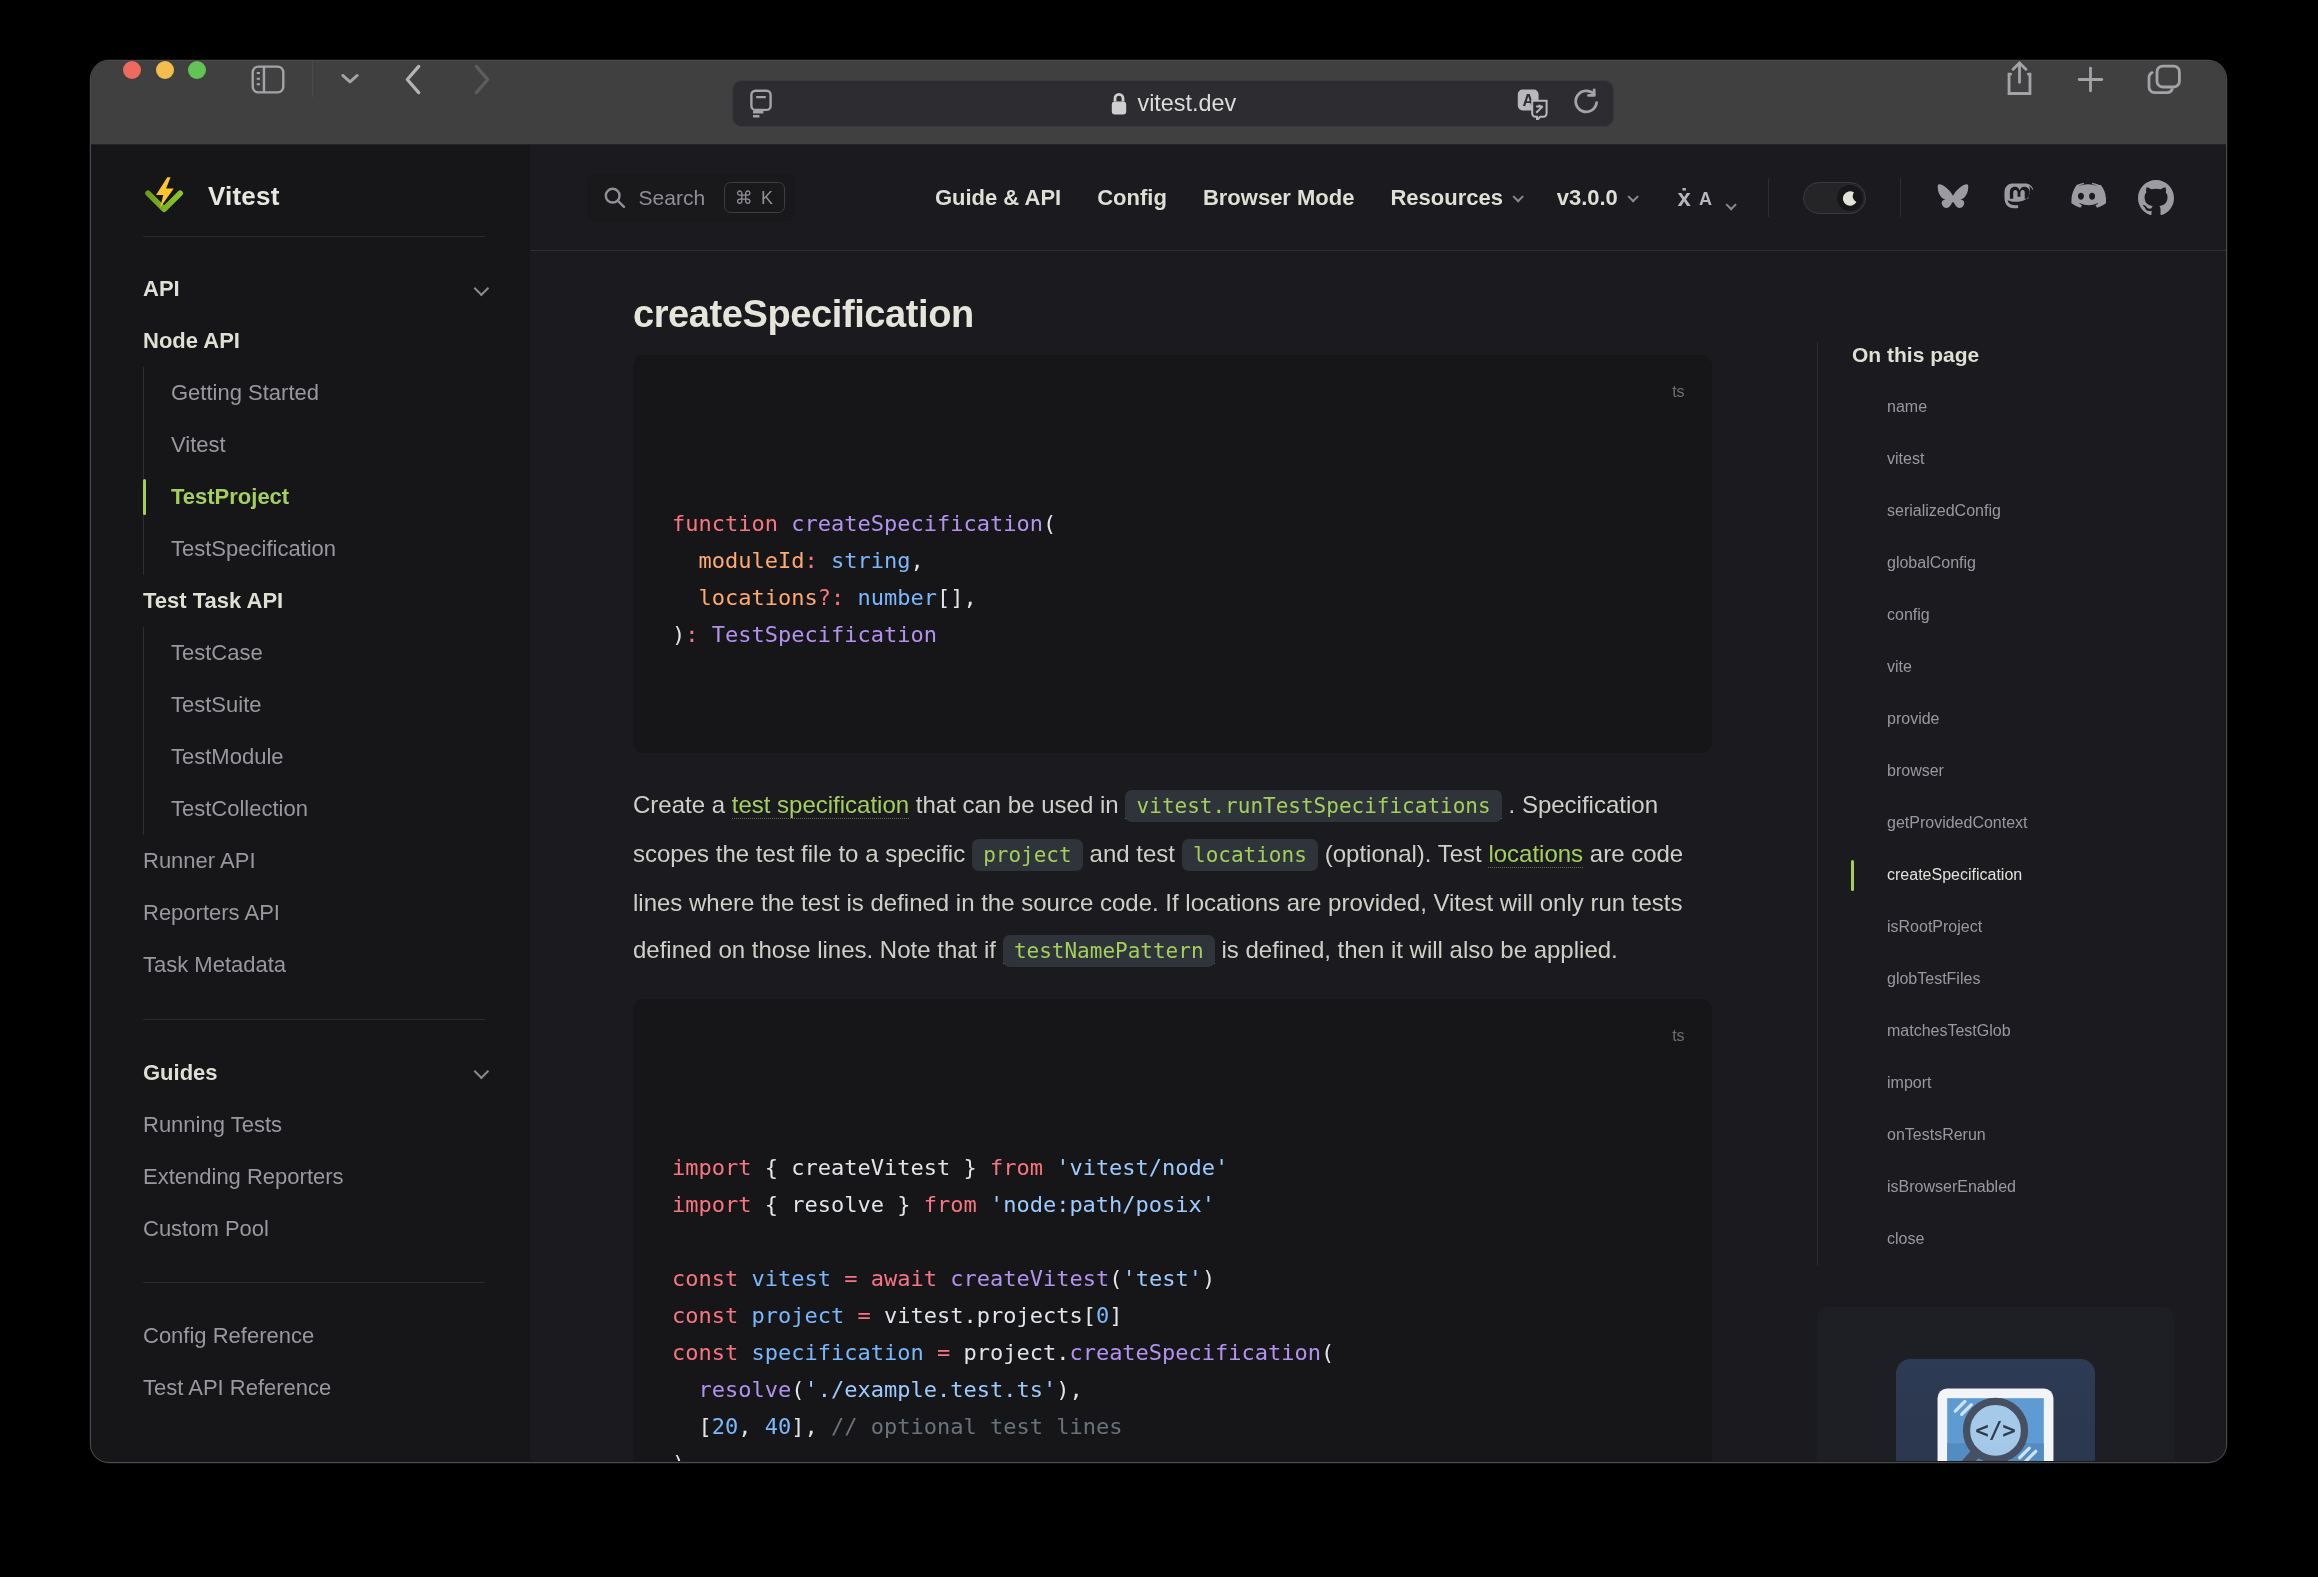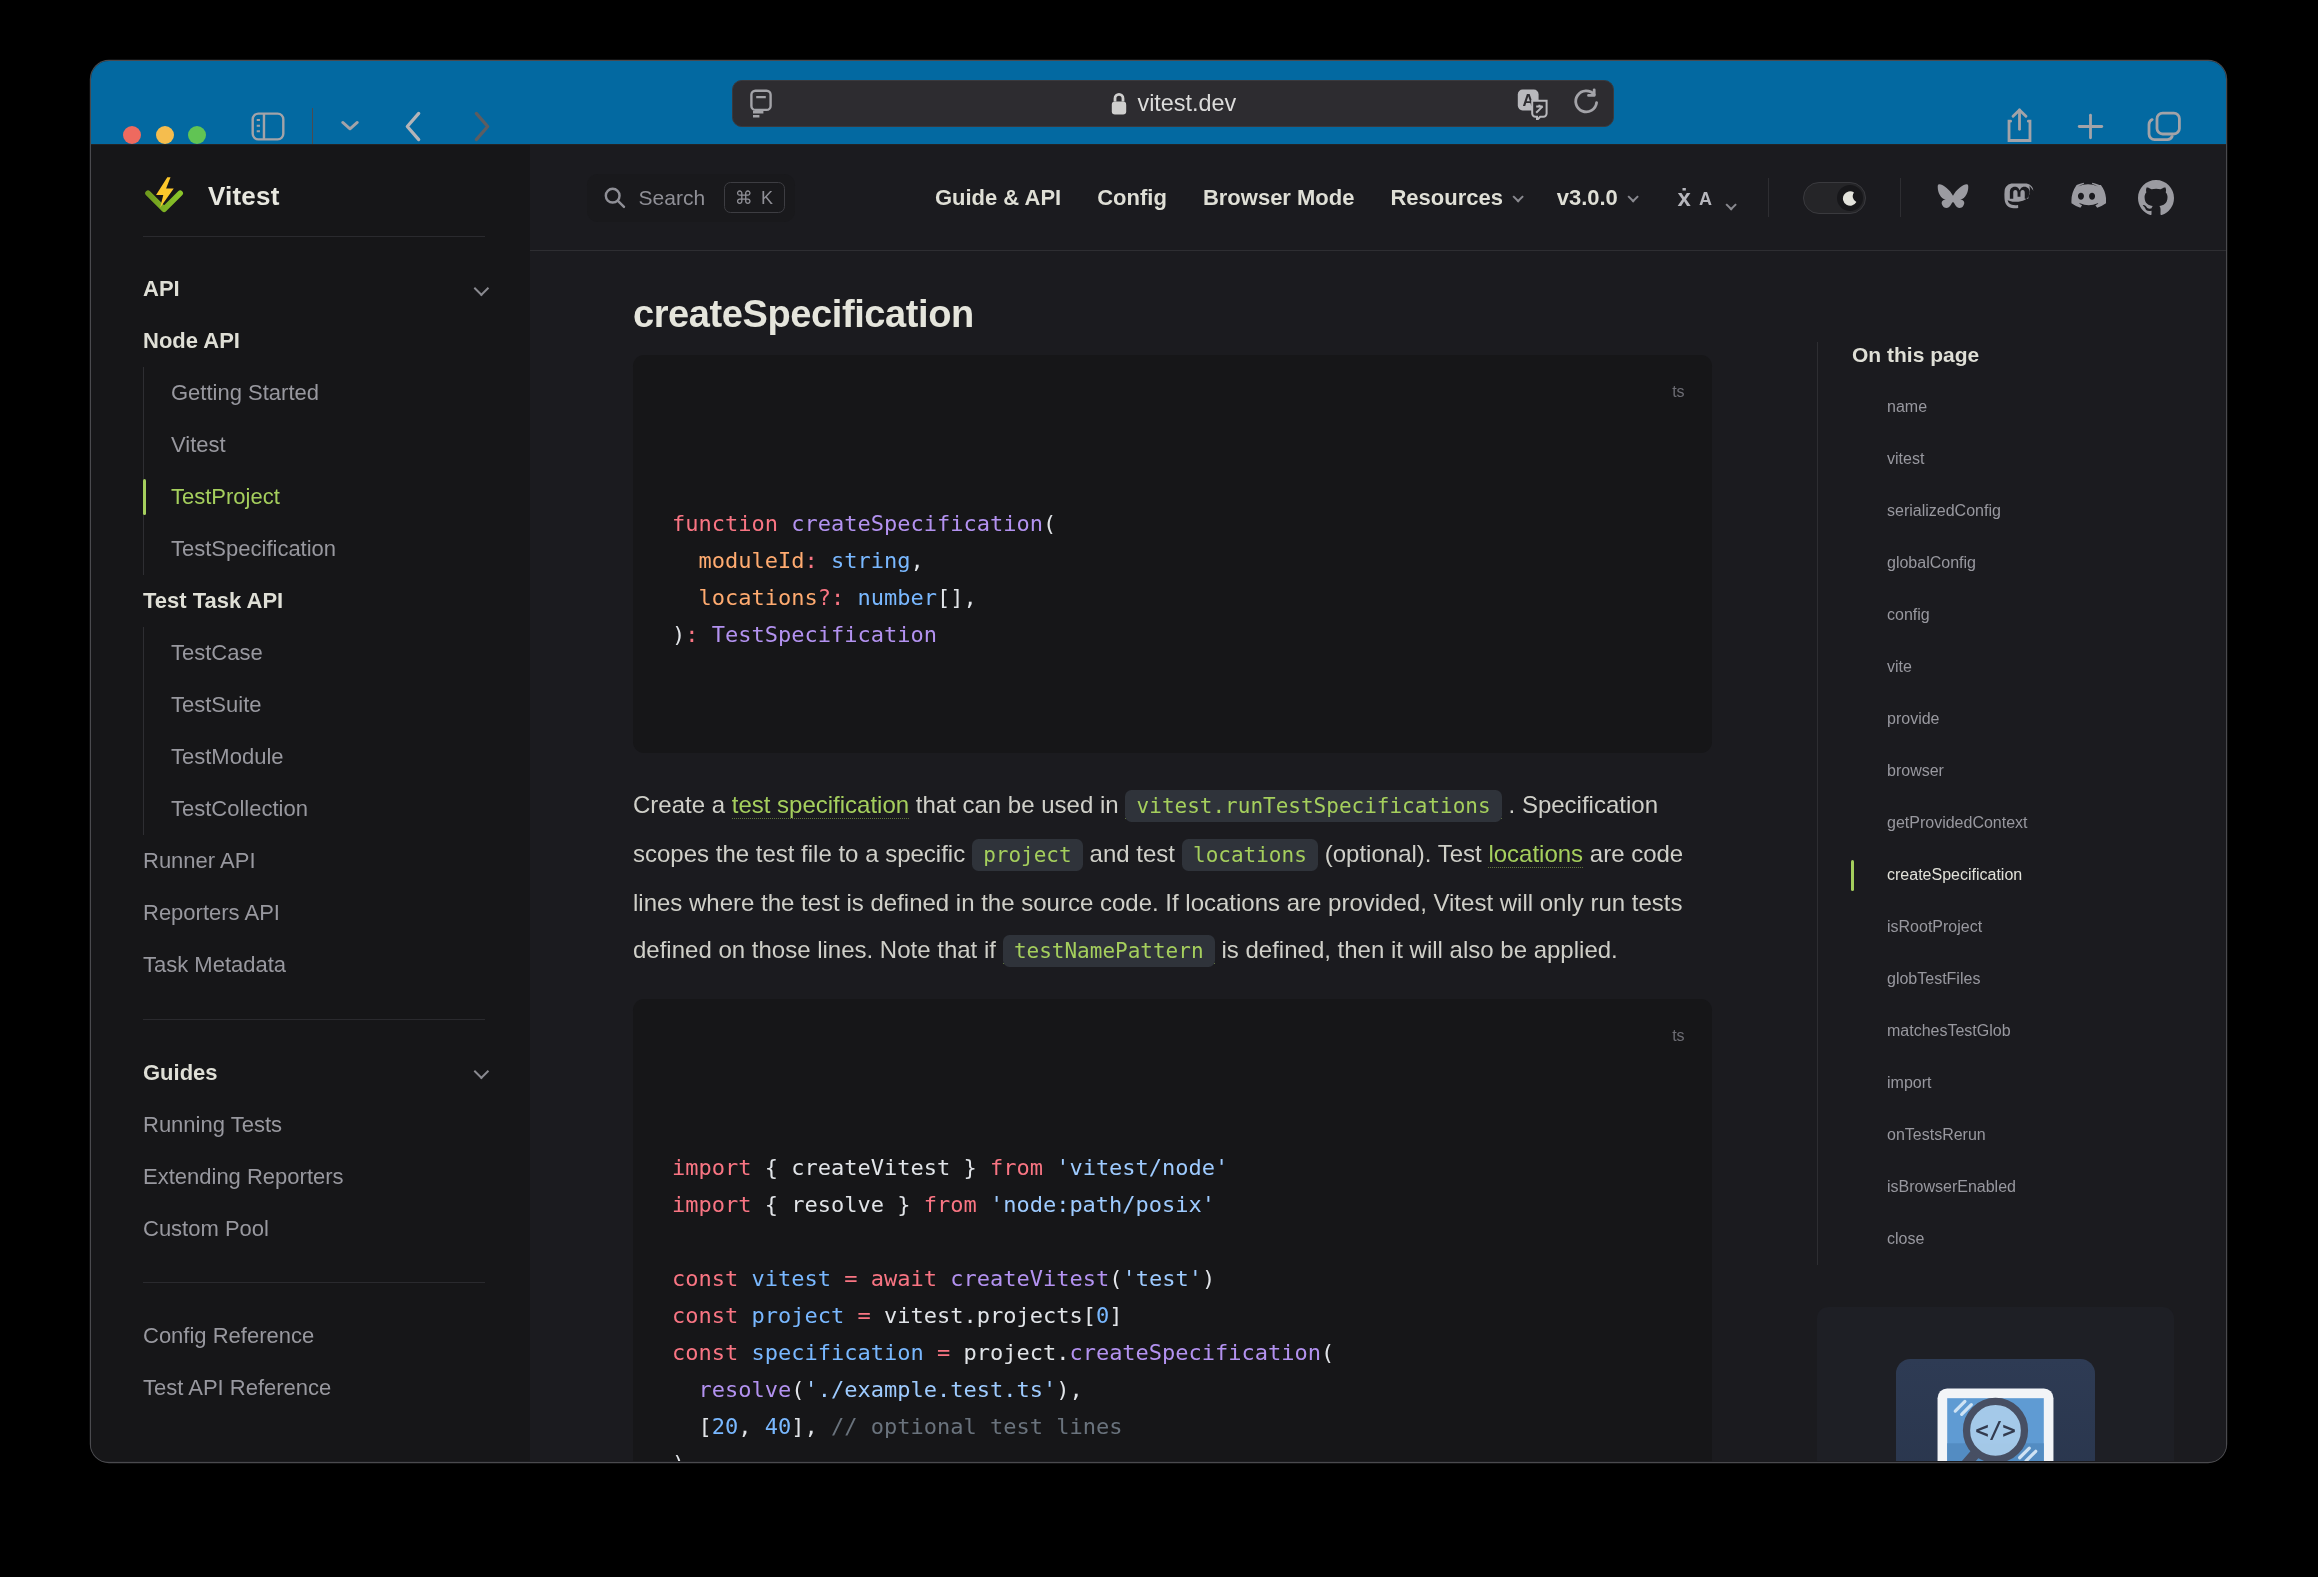--- a/index.html
+++ b/index.html
@@ -3,22 +3,22 @@
 <meta charset="utf-8">
 <style>
   * { margin:0; padding:0; box-sizing:border-box; }
   html,body { width:2319px; height:1578px; background:#000; font-family:"Liberation Sans", sans-serif; overflow:hidden; }
 
   .window { position:absolute; left:91px; top:61px; width:2135px; height:1401px;
     background:#1b1b1f; border-radius:18px; overflow:hidden;
     box-shadow:0 0 0 1.2px #4a4a4e, 0 48px 113px rgba(0,0,0,.8); }
 
   
-  .titlebar { height:84px; background:#0369a1; border-bottom:0.8px solid #232325;
-    display:flex; align-items:flex-end; padding:0 32px; position:relative; }
+  .titlebar { height:84px; background:#404040; border-bottom:0.8px solid #232325;
+    display:flex; align-items:flex-start; padding:0 32px; position:relative; }
   .lights { display:flex; gap:14.5px; }
   .light { width:18px; height:18px; border-radius:50%; }
   .tb-group { display:flex; align-items:center; margin-left:45px; gap:27.4px; }
   .tb-icon { display:flex; align-items:center; justify-content:center; }
   .tb-div { width:0.8px; height:36px; background:#4b4b4f; }
   .urlfield { position:absolute; left:641px; top:19.4px; width:882px; height:47px;
     background:#2d2c30; border:0.8px solid #3a393d; border-radius:9.7px;
     display:flex; align-items:center; padding:0 14.5px 0 16px; }
   .url-center { position:absolute; left:0; right:0; display:flex; align-items:center;
     justify-content:center; gap:9.7px; color:#dcdcdb; font-size:23.4px; pointer-events:none; }
@@ -30,21 +30,21 @@
   .sidebar { width:439px; background:#161618; padding:27.4px 45px 0 52px; flex:none; overflow:hidden; }
   .logo-row { display:flex; align-items:center; gap:18px; height:48px; }
   .logo-title { font-size:26px; font-weight:700; color:#e7e7df; letter-spacing:0.2px; }
   .s-divider { height:0.8px; background:#2a2a2e; margin-top:15.3px; }
   .s-header { display:flex; align-items:center; justify-content:space-between;
     height:52px; margin-top:27px; font-size:22px; font-weight:700; color:#dfdfd6; }
   .s-item { height:52px; display:flex; align-items:center; font-size:22px; font-weight:500; color:#98989f; cursor:pointer; }
   .s-item.strong { color:#dfdfd6; font-weight:600; }
   .s-nested { list-style:none; border-left:1.6px solid #2e2e32; padding-left:27px; }
   .s-nested li { height:52px; display:flex; align-items:center; font-size:22px; font-weight:500; color:#98989f; position:relative; cursor:pointer; }
-  .s-nested li.active { color:var(--brand); font-weight:400; }
+  .s-nested li.active { color:var(--brand); font-weight:700; }
   .s-nested li.active::before { content:""; position:absolute; left:-28px; top:8px; bottom:8px; width:3.2px; border-radius:1.6px; background:var(--brand); }
   .chev { width:10.5px; height:10.5px; border-right:2.4px solid #8a8a90; border-bottom:2.4px solid #8a8a90;
     transform:rotate(45deg) translateY(-1.6px); display:inline-block; flex:none; }
   .chev.sm { width:8px; height:8px; border-width:2px; }
 
   
   .main { flex:1; position:relative; background:#1b1b1f; }
   .navbar { height:106px; border-bottom:0.8px solid #2e2e32; display:flex; align-items:center; padding:0 52px 0 57px; }
   .search { width:208px; height:48px; border-radius:11.3px; background:#19191c;
     display:flex; align-items:center; gap:13px; padding:0 9.7px 0 16px; cursor:pointer; }

